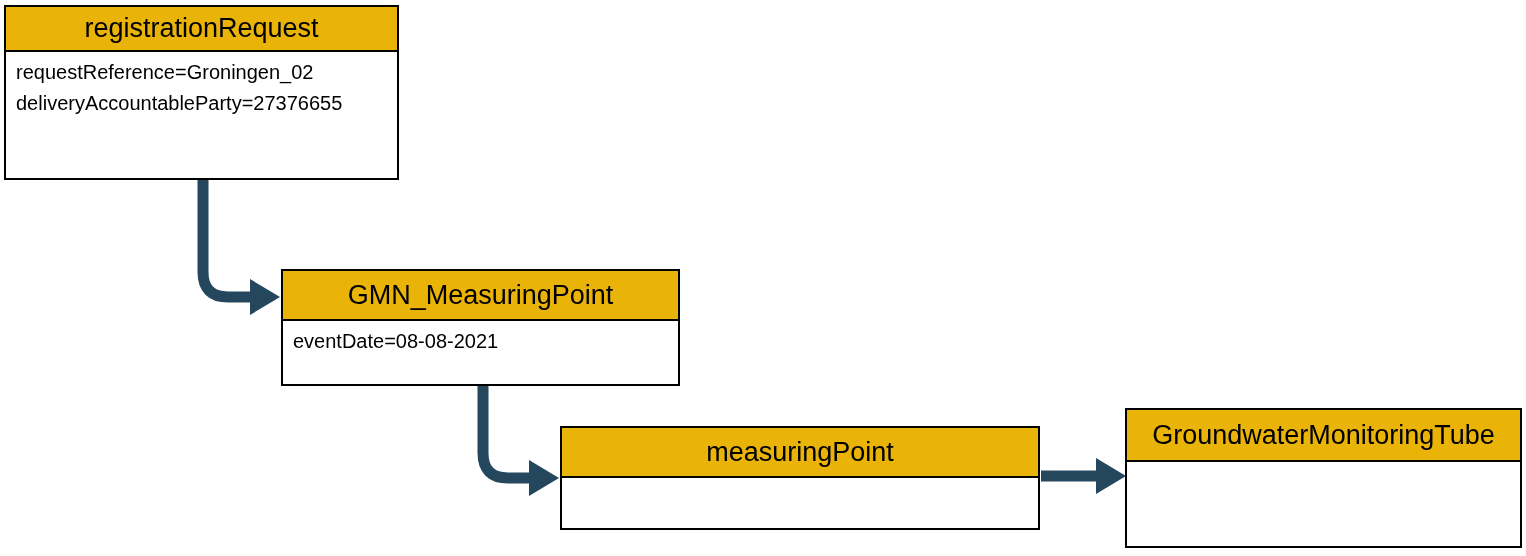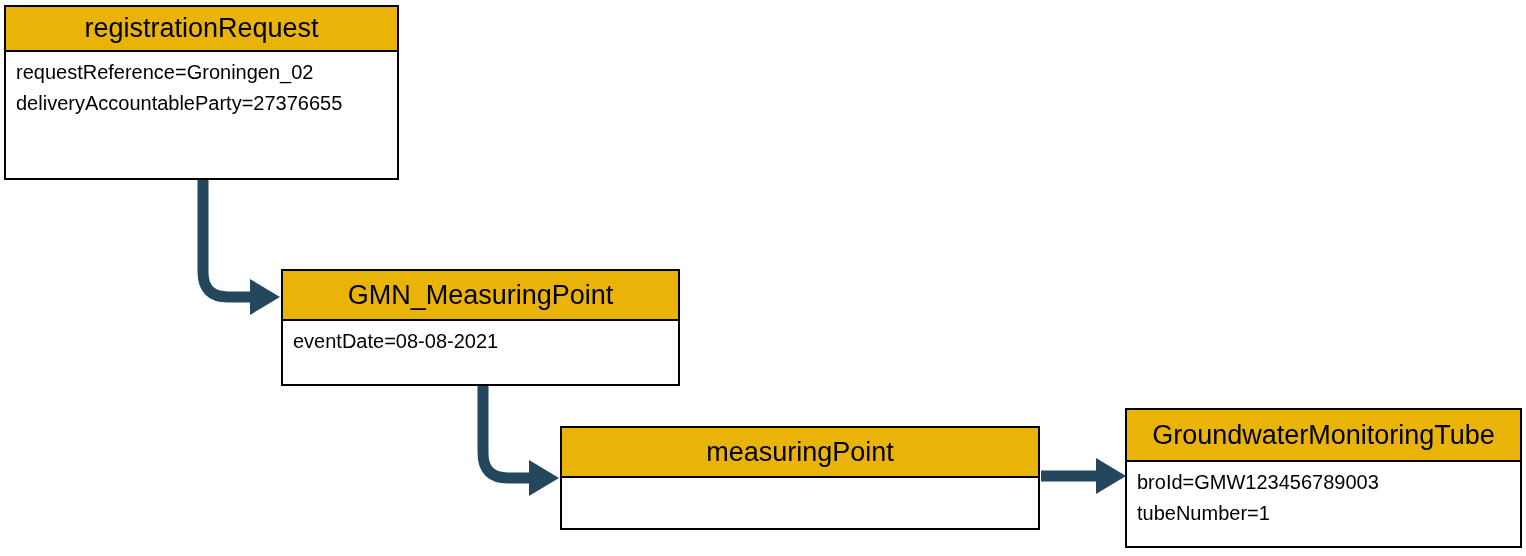--- a/index.html
+++ b/index.html
@@ -108,19 +108,15 @@
   <div class="node" id="node-measuring-point">
     <div class="node-header">
       <span>measuringPoint</span>
     </div>
   </div>
 
   <div class="node" id="node-groundwater-monitoring-tube">
     <div class="node-header">
       <span>GroundwaterMonitoringTube</span>
     </div>
-    <div class="node-body">
-      <span class="field-line">broId=GMW123456789003</span>
-      <span class="field-line">tubeNumber=1</span>
-    </div>
   </div>
 
 </div>
 
 </body></html>

